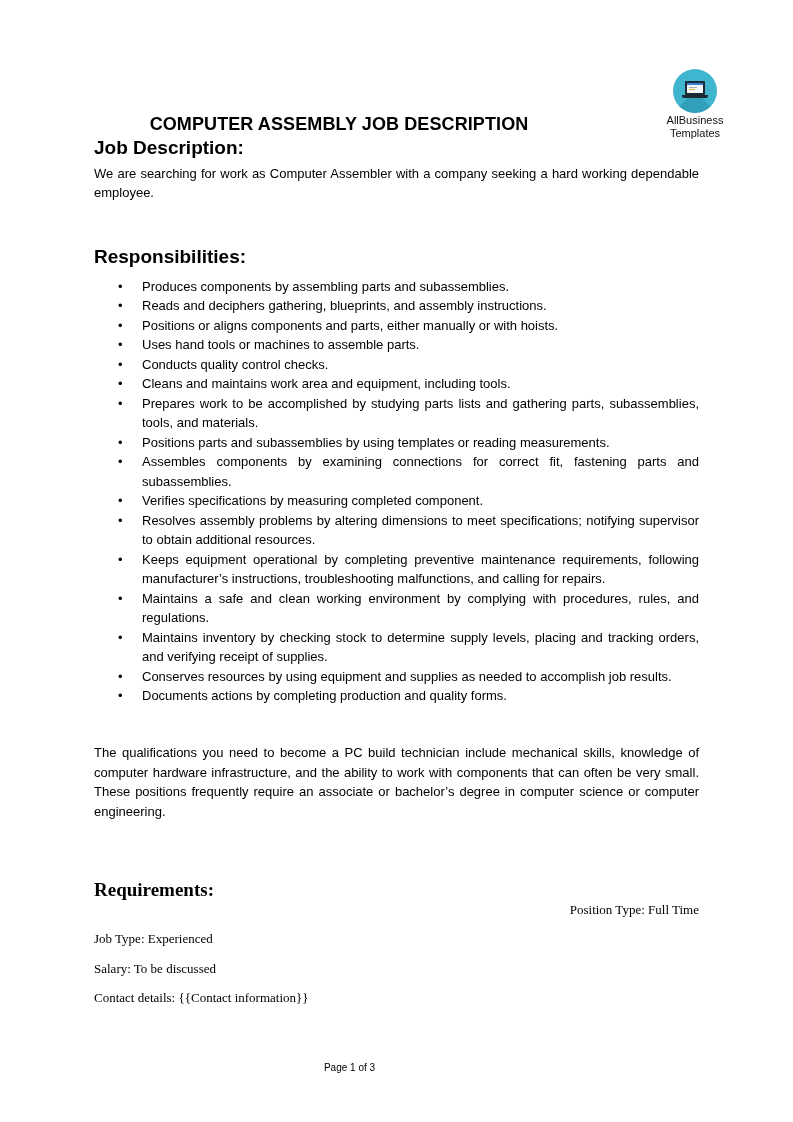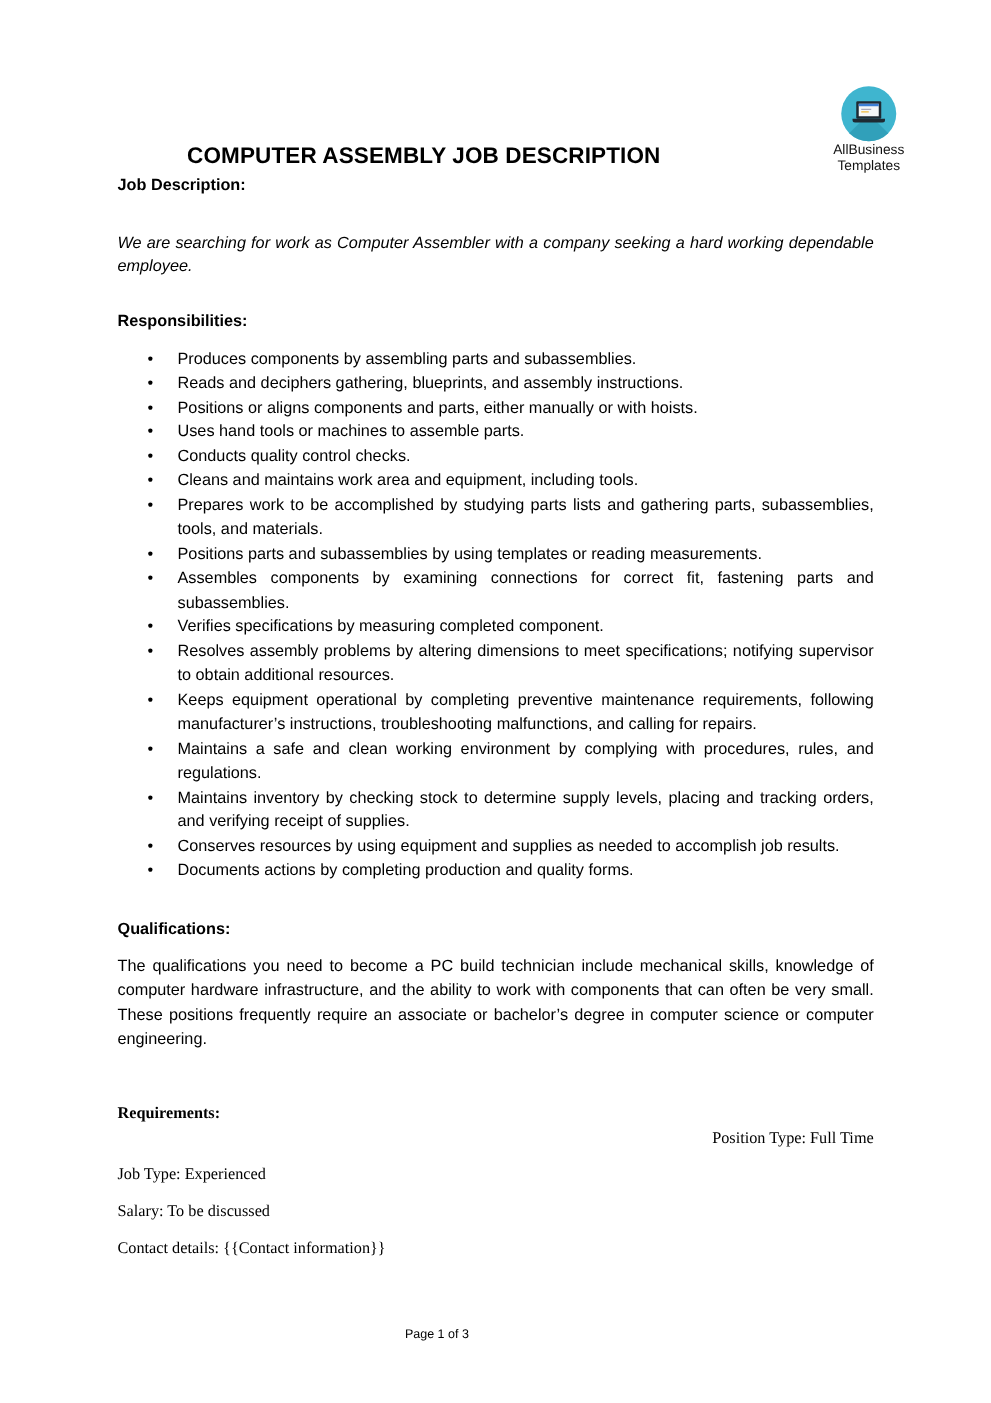--- a/index.html
+++ b/index.html
@@ -11,21 +11,21 @@
     .logo-shadow { position: absolute; left: 22px; top: 22px; width: 40px; height: 40px; background: #2c97b0; transform: rotate(45deg); transform-origin: 0 0; opacity: 0.7; }
     .laptop-screen { position: absolute; left: 12px; top: 12px; width: 20px; height: 14px; background: #1e2a33; border-radius: 1px; }
     .laptop-inner { position: absolute; left: 2px; top: 2px; width: 16px; height: 10px; background: #f4f7f8; }
     .laptop-bar { position: absolute; left: 0; top: 0; width: 16px; height: 2px; background: #3c7fd6; }
     .laptop-line1 { position: absolute; left: 2px; top: 4px; width: 8px; height: 1px; background: #aab; }
     .laptop-line2 { position: absolute; left: 2px; top: 6px; width: 6px; height: 1px; background: #f0b93a; }
     .laptop-base { position: absolute; left: 9px; top: 26px; width: 26px; height: 3px; background: #1e2a33; border-radius: 0 0 2px 2px; }
     .logo-text { font-size: 11px; line-height: 12px; color: #111; margin-top: 1px; font-family: "Liberation Sans", sans-serif; }
     .title { position: absolute; left: 0; width: 678px; top: 114px; text-align: center; font-weight: bold; font-size: 18px; letter-spacing: 0.1px; }
     .content { position: absolute; left: 94px; width: 605px; font-size: 13px; line-height: 19.5px; }
-    .heading { font-weight: bold; font-size: 13px; }
+    .heading { font-weight: bold; font-size: 19px; }
     p { margin: 0; text-align: justify; }
     ul.resp { list-style: none; margin: 0; padding: 0; }
     ul.resp li { position: relative; padding-left: 48px; text-align: justify; }
     ul.resp li .bullet { position: absolute; left: 24px; top: 0; }
     .req-line { margin: 0; }
     .footer { position: absolute; left: 0; width: 699px; top: 1062px; text-align: center; font-size: 10px; }
   </style>
 </head>
 <body>
 
@@ -44,21 +44,21 @@
       <div class="laptop-base"></div>
     </div>
     <div class="logo-text">AllBusiness</div>
     <div class="logo-text">Templates</div>
   </div>
 
   <div class="title">COMPUTER ASSEMBLY JOB DESCRIPTION</div>
 
   <div class="content" style="top:138px;">
     <div class="heading">Job Description:</div>
-    <p style="margin-top:26px;font-style:italic;">We are searching for work as Computer Assembler with a company seeking a hard working dependable employee.</p>
+    <p style="margin-top:6px;">We are searching for work as Computer Assembler with a company seeking a hard working dependable employee.</p>
   </div>
 
   <div class="content" style="top:247px;">
     <div class="heading">Responsibilities:</div>
     <ul class="resp" style="margin-top:10px;">
       <li><span class="bullet">•</span><span>Produces components by assembling parts and subassemblies.</span></li>
       <li><span class="bullet">•</span><span>Reads and deciphers gathering, blueprints, and assembly instructions.</span></li>
       <li><span class="bullet">•</span><span>Positions or aligns components and parts, either manually or with hoists.</span></li>
       <li><span class="bullet">•</span><span>Uses hand tools or machines to assemble parts.</span></li>
       <li><span class="bullet">•</span><span>Conducts quality control checks.</span></li>
@@ -70,21 +70,20 @@
       <li><span class="bullet">•</span><span>Resolves assembly problems by altering dimensions to meet specifications; notifying supervisor to obtain additional resources.</span></li>
       <li><span class="bullet">•</span><span>Keeps equipment operational by completing preventive maintenance requirements, following manufacturer’s instructions, troubleshooting malfunctions, and calling for repairs.</span></li>
       <li><span class="bullet">•</span><span>Maintains a safe and clean working environment by complying with procedures, rules, and regulations.</span></li>
       <li><span class="bullet">•</span><span>Maintains inventory by checking stock to determine supply levels, placing and tracking orders, and verifying receipt of supplies.</span></li>
       <li><span class="bullet">•</span><span>Conserves resources by using equipment and supplies as needed to accomplish job results.</span></li>
       <li><span class="bullet">•</span><span>Documents actions by completing production and quality forms.</span></li>
     </ul>
   </div>
 
   <div class="content" style="top:733px;">
-    <div class="heading">Qualifications:</div>
     <p style="margin-top:10px;">The qualifications you need to become a PC build technician include mechanical skills, knowledge of computer hardware infrastructure, and the ability to work with components that can often be very small. These positions frequently require an associate or bachelor’s degree in computer science or computer engineering.</p>
   </div>
 
   <div class="content" style="top:880px;font-family:Liberation Serif, serif;">
     <div class="heading">Requirements:</div>
     <div class="req-line" style="margin-top:0;text-align:right;">Position Type: Full Time</div>
     <div class="req-line" style="margin-top:10px;">Job Type: Experienced</div>
     <div class="req-line" style="margin-top:10px;">Salary: To be discussed</div>
     <div class="req-line" style="margin-top:10px;">Contact details: {{Contact information}}</div>
   </div>

